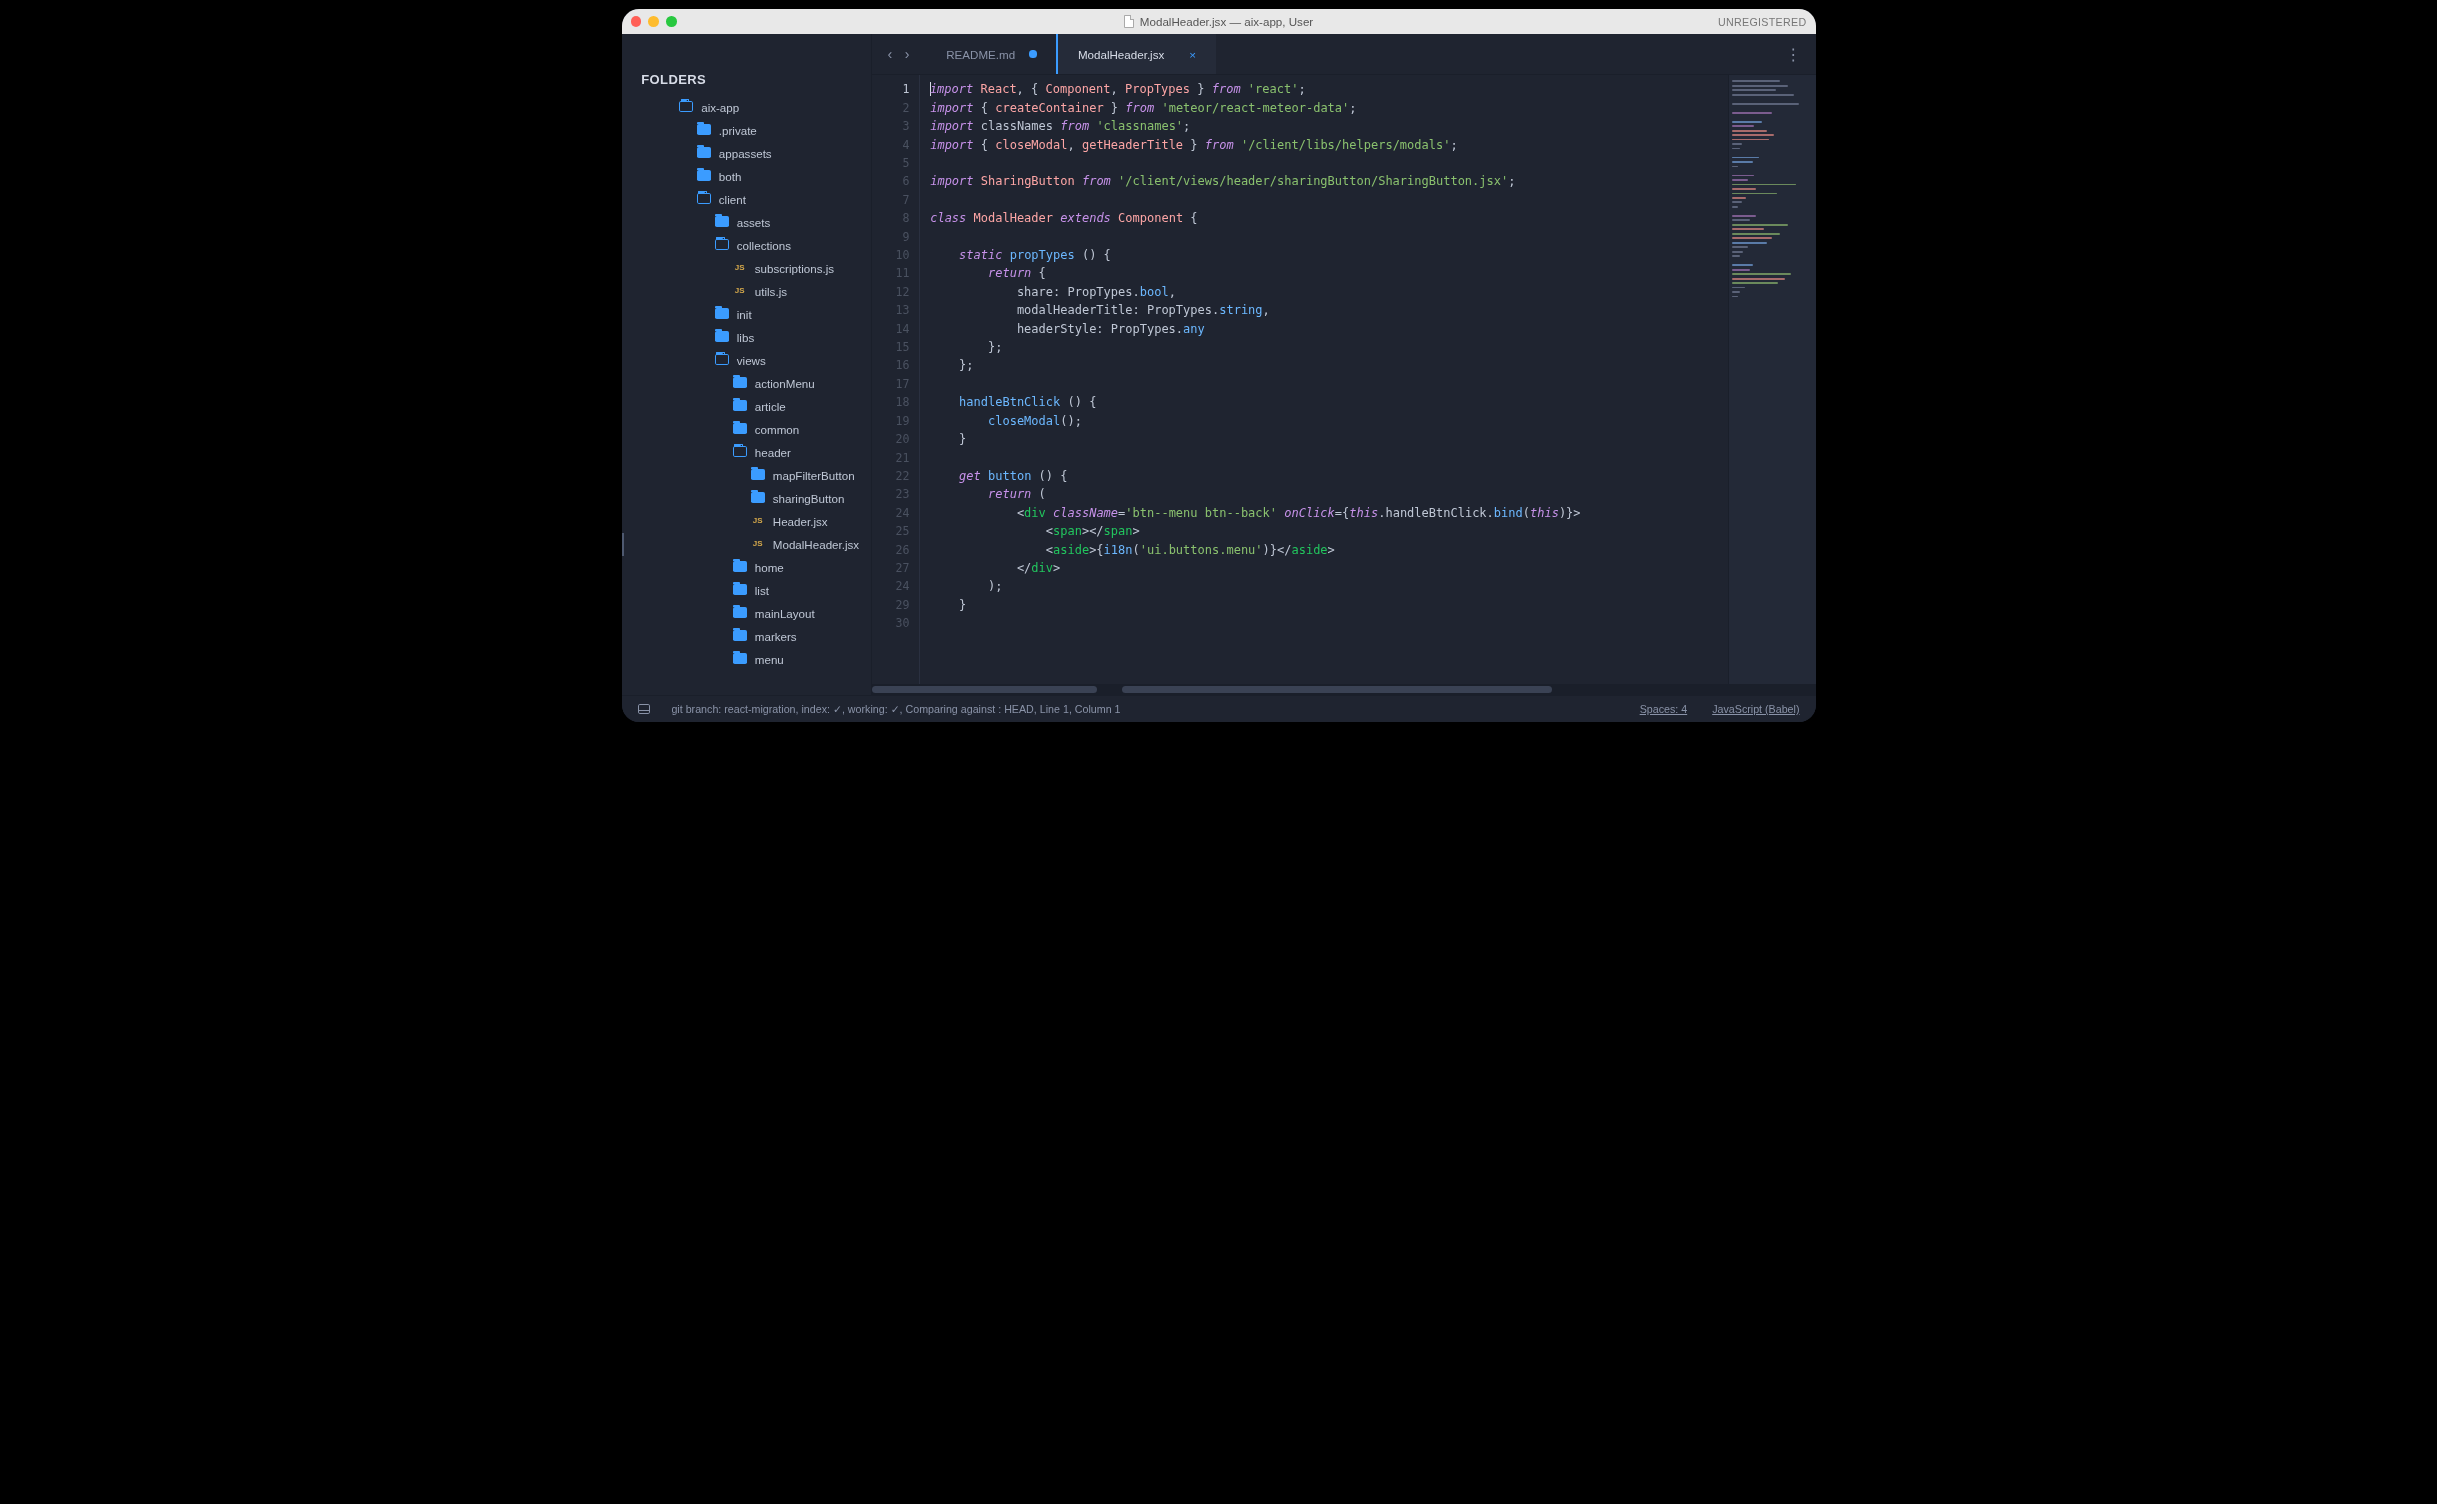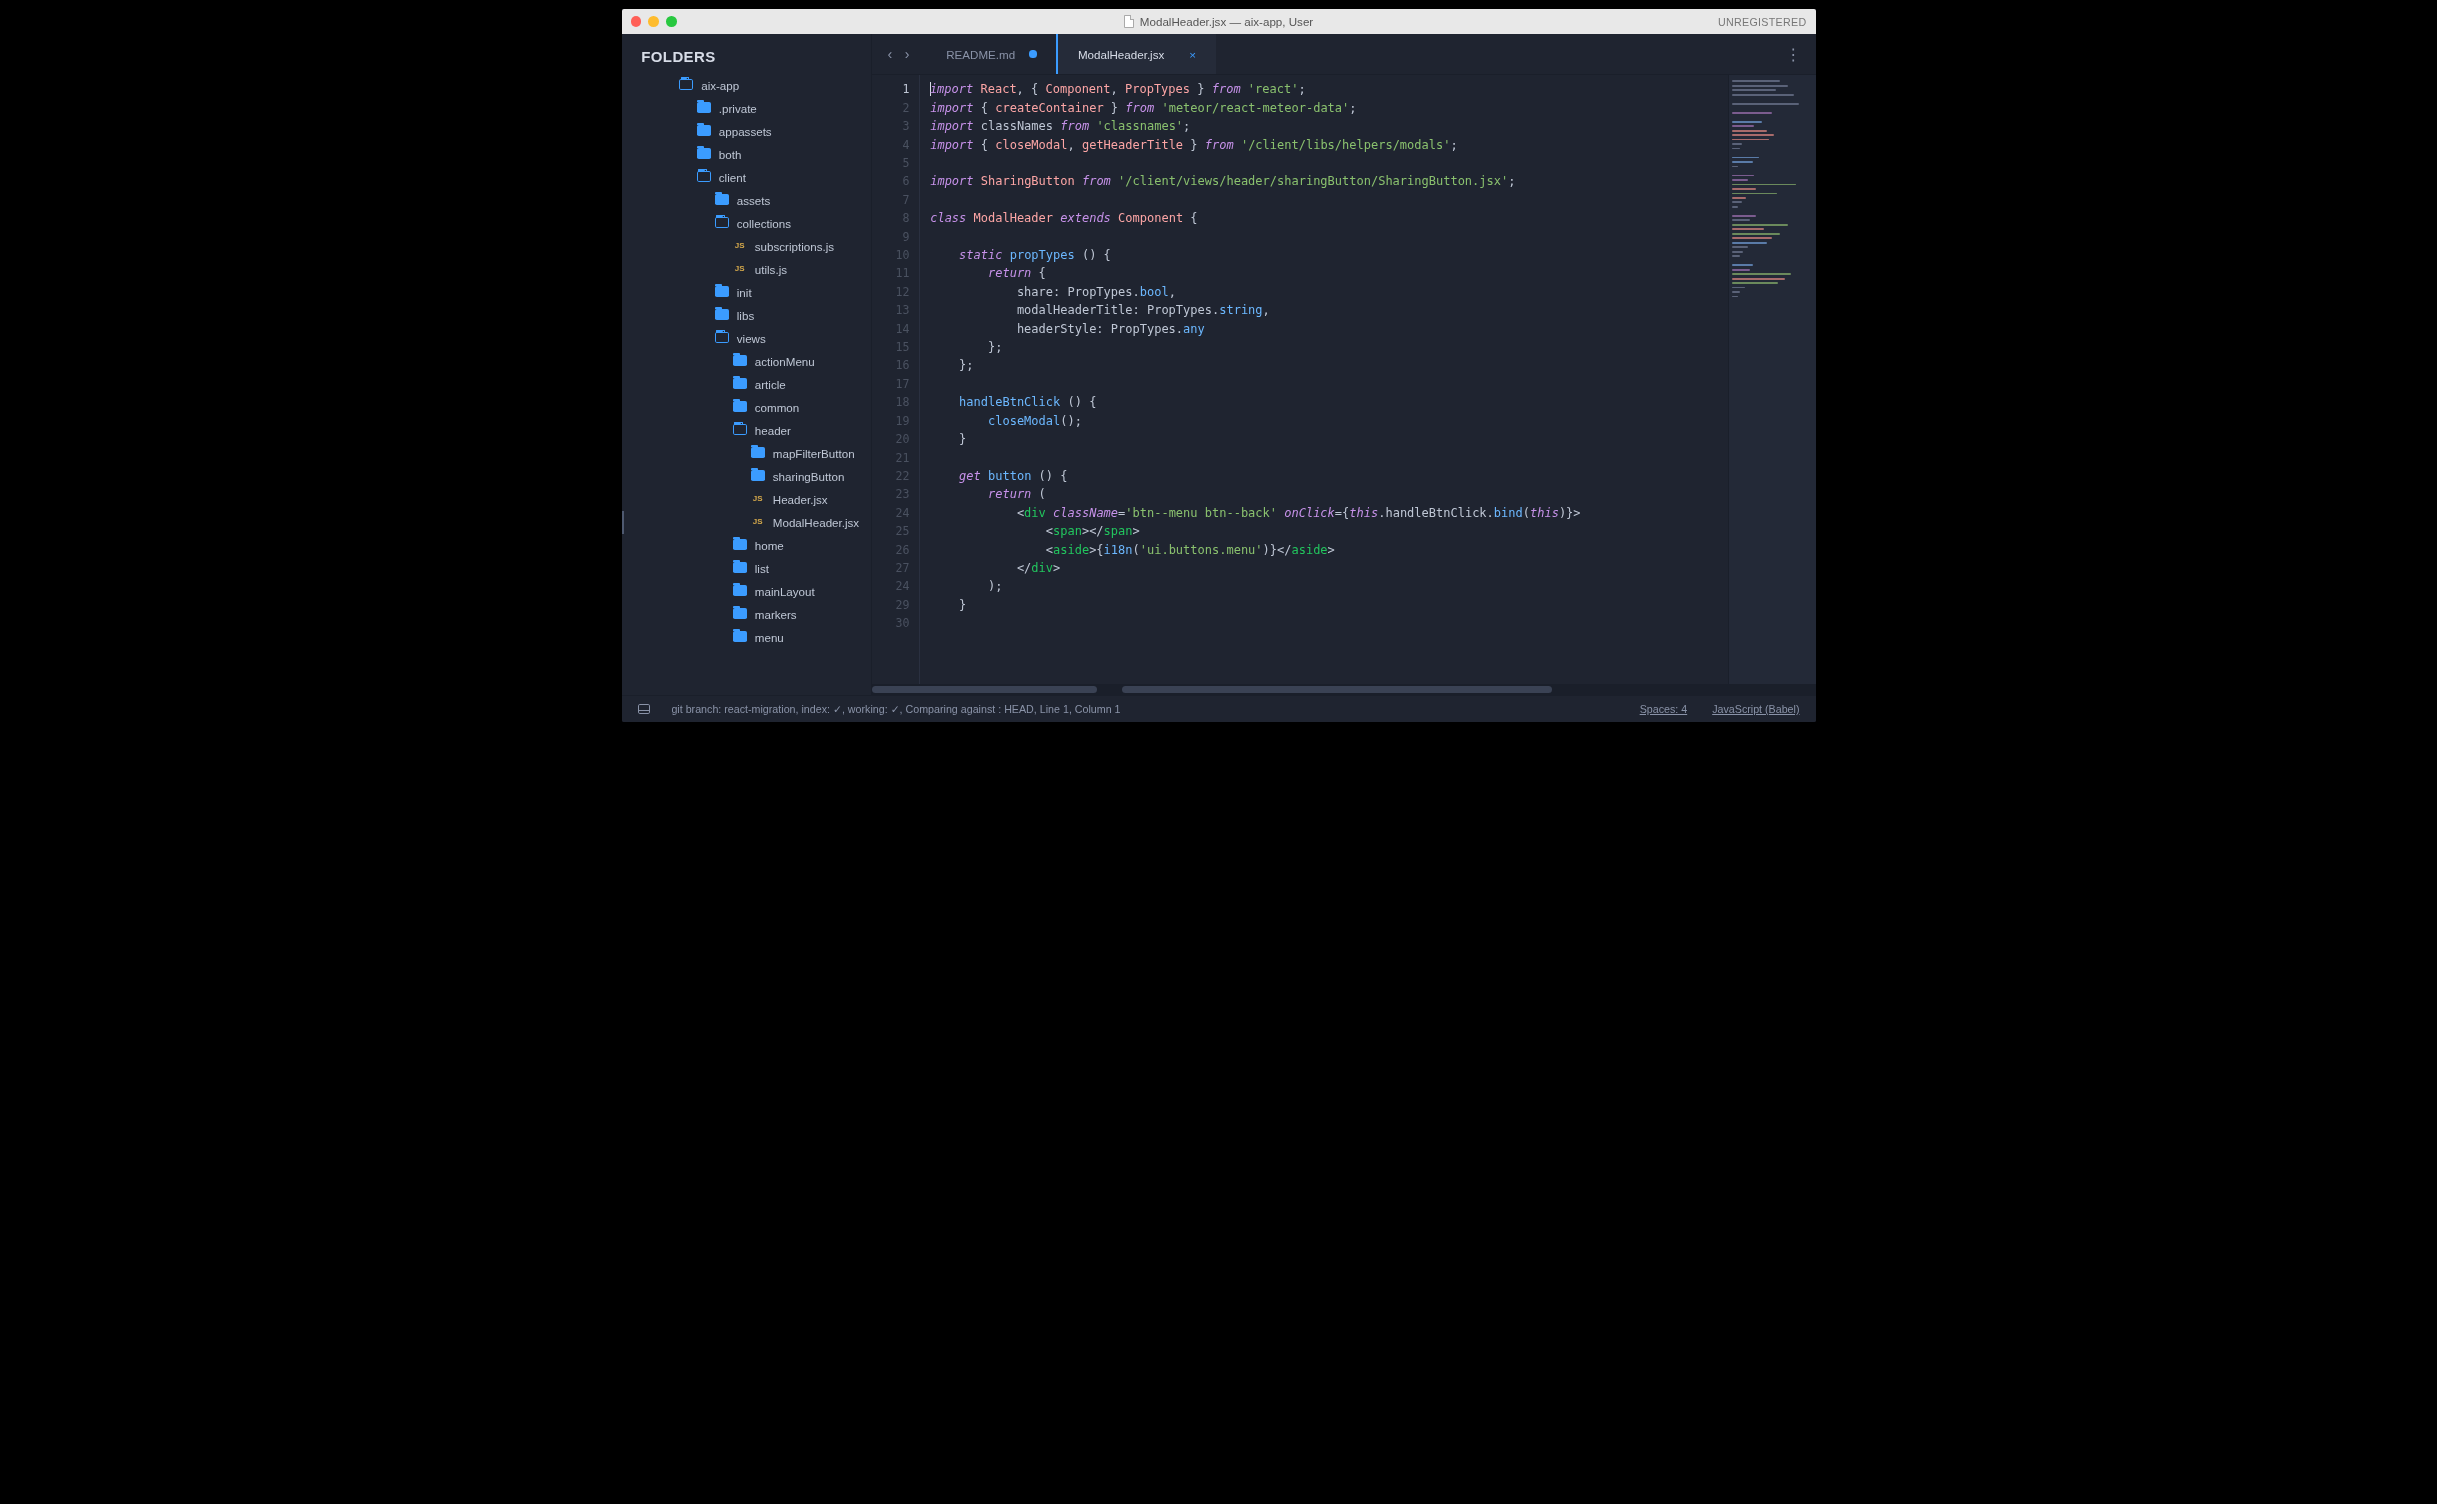--- a/index.html
+++ b/index.html
@@ -8,21 +8,21 @@
   font-family: -apple-system, BlinkMacSystemFont, "Segoe UI", sans-serif;
   display: flex;
   align-items: flex-start;
   justify-content: center;
   min-height: 100vh;
 }
 .window {
   width: 1194px;
   margin-top: 9px;
   background: #1f2430;
-  border-radius: 2px;
+  border-radius: 17px;
   overflow: hidden;
   box-shadow: 0 18px 54px rgba(0,0,0,0.5);
 }
 .titlebar {
   height: 25px;
   background: #e8e8e8;
   display: flex;
   align-items: center;
   position: relative;
   padding: 0 9px;
@@ -48,23 +48,24 @@
   background: #1f2430;
   color: #bfc7d5;
   font-size: 11.6px;
   overflow: hidden;
   padding-top: 14.3px;
   border-right: 0.9px solid #1a1f2a;
 }
 .folders-header {
   padding: 0 19.7px 9px;
   font-weight: bold;
-  font-size: 15px;
+  font-size: 13px;
   letter-spacing: 0.4px;
   color: #d7dce7;
+  margin-top: 24px;
 }
 .tree { list-style: none; }
 .tree li {
   display: flex; align-items: center;
   height: 23px;
   cursor: pointer;
   color: #bfc7d5;
 }
 .tree li .row { display: flex; align-items: flex-start; gap: 8px; width: 100%; padding-left: var(--indent, 21.4px); margin-left: 36px; }
 .tree li.active::before { content: ""; width: 2.7px; height: 100%; background: #4e5970; position: absolute; left: 0; }

